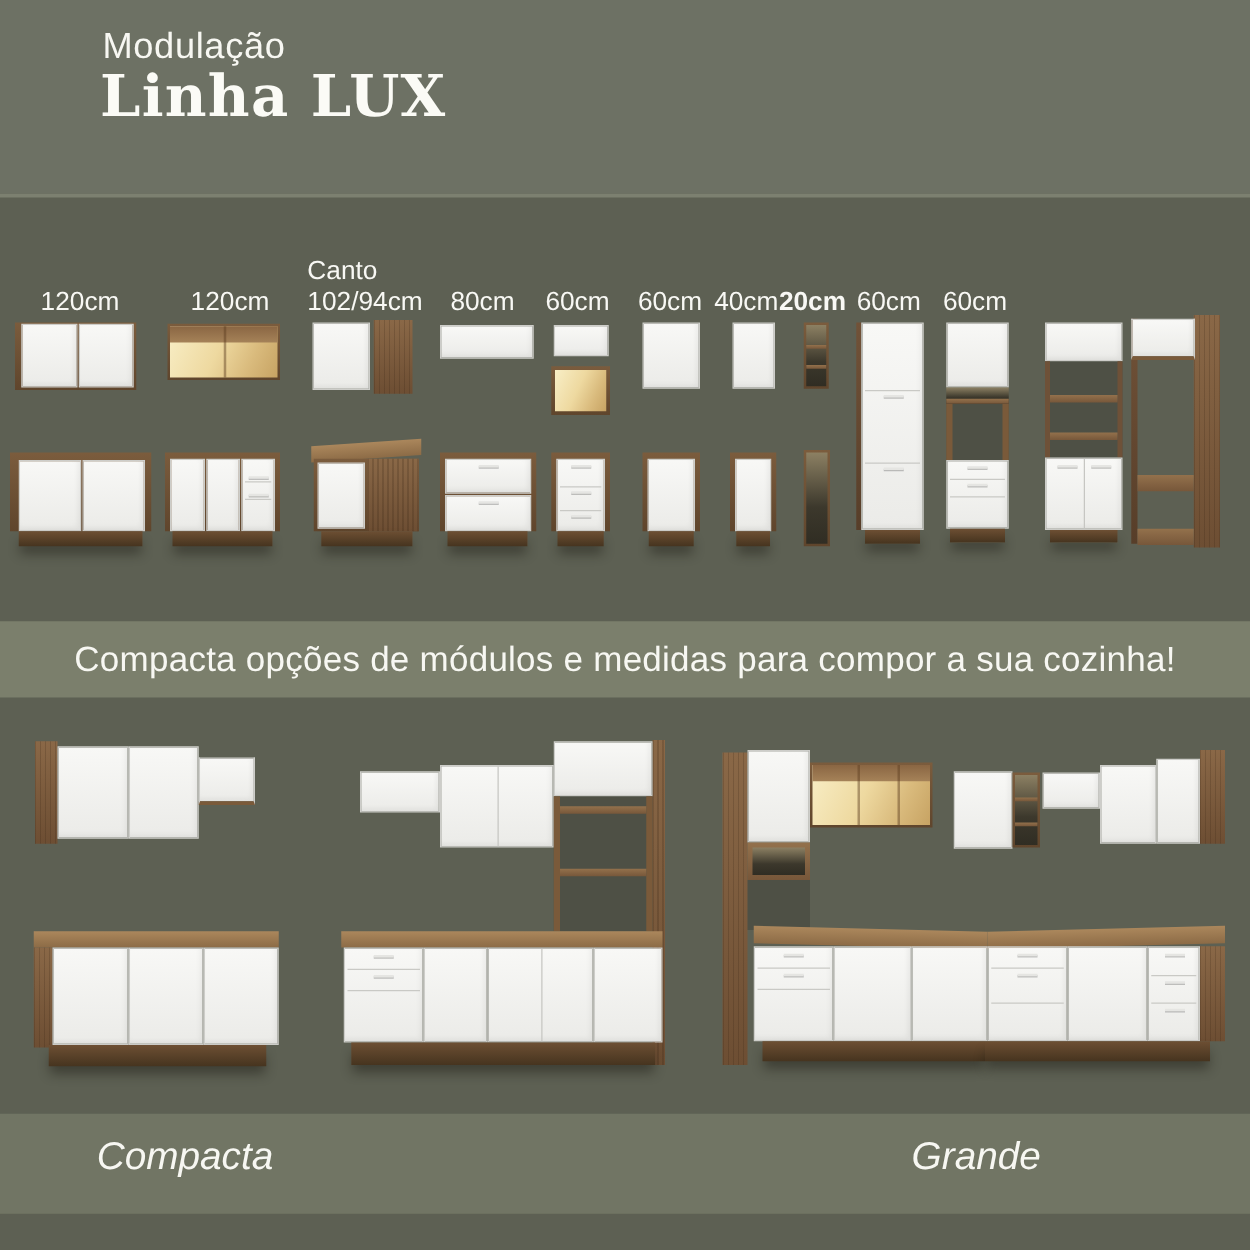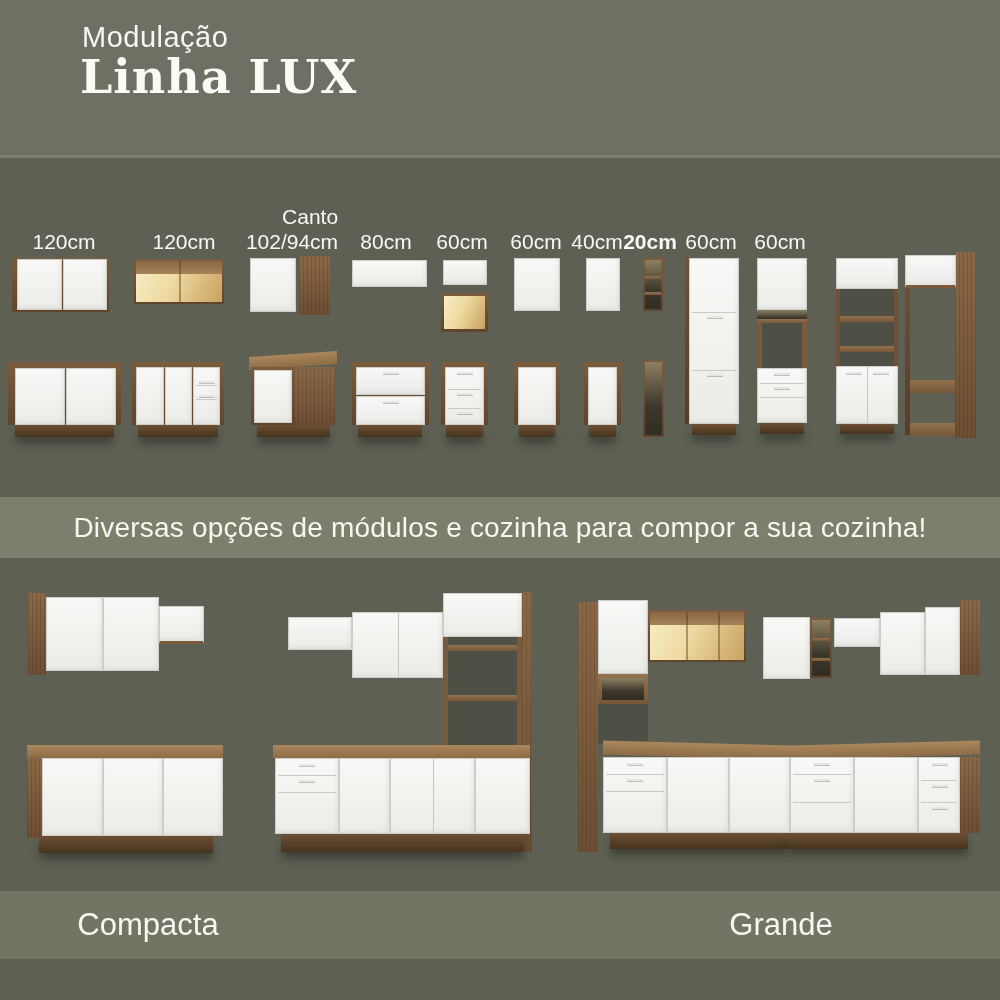--- a/index.html
+++ b/index.html
@@ -9,32 +9,32 @@
   
   .header{position:absolute;left:0;top:0;width:1000px;height:155px;background:#6d7164;}
   .kicker{position:absolute;left:82px;top:21px;font-size:29px;font-weight:500;color:#f7f7f2;letter-spacing:.5px;}
   .title{position:absolute;left:80px;top:50px;font-size:46px;font-weight:bold;color:#fbfbf6;
          font-family:"DejaVu Serif",serif;letter-spacing:1px;}
   .hline{position:absolute;left:0;top:155px;width:1000px;height:3px;background:#7c8070;}
 
   .band{position:absolute;left:0;width:1000px;background:#7b7f6c;color:#f7f7f2;}
   .band-mid{top:497px;height:61px;display:flex;align-items:center;justify-content:center;}
   .tagline{font-size:28px;font-weight:400;letter-spacing:.2px;}
-  .band-bottom{top:891px;height:68px;background:#71756
-4;}
+  .band-bottom{top:891px;height:80px;background:#71756
+4;font-style:italic;}
   .band-bottom{background:#717564;}
   .kname{position:absolute;top:0;height:68px;display:flex;align-items:center;justify-content:center;
          font-size:31px;color:#f7f7f2;}
 
   
   .modules{position:absolute;left:0;top:158px;width:1000px;height:339px;}
   .kitchens{position:absolute;left:0;top:560px;width:1000px;height:331px;}
 
   .collabel{position:absolute;top:44px;height:52px;display:flex;align-items:flex-end;justify-content:center;
-            font-size:21px;line-height:25px;color:#f8f8f4;white-space:pre-line;text-align:right;}
+            font-size:21px;line-height:25px;color:#f8f8f4;white-space:pre-line;text-align:left;}
 
   
   .abs{position:absolute;}
   .d{position:absolute;background:linear-gradient(180deg,#f8f8f6,#ebebe8);border:1px solid #cdcdc9;
      box-shadow:inset -2px -2px 4px rgba(0,0,0,.05);box-sizing:border-box;}
   .d2:before{content:"";position:absolute;left:50%;top:0;bottom:0;width:1px;background:#c6c6c2;}
   .seamh{position:absolute;left:2px;right:2px;height:1px;background:#c9c9c5;}
   .hdl{position:absolute;height:2px;width:16px;background:#e5e5e2;box-shadow:0 1px 0 rgba(0,0,0,.22);}
   .w{position:absolute;background:linear-gradient(180deg,#93714c,#77573a);}
   .wd{position:absolute;background:linear-gradient(180deg,#715238,#573e29);}
@@ -192,21 +192,21 @@
 
     <div class="wd" style="left:905px;top:97px;width:5px;height:180px;"></div>
     <div class="w grain" style="left:955px;top:94px;width:21px;height:186px;"></div>
     <div class="d" style="left:905px;top:97px;width:51px;height:33px;border-bottom:3px solid #7a5a3a;"></div>
     <div class="w" style="left:910px;top:222px;width:45px;height:13px;"></div>
     <div class="w" style="left:910px;top:265px;width:45px;height:13px;"></div>
 
   </div>
 
   <div class="band band-mid">
-    <div class="tagline">Diversas opções de módulos e cozinha para compor a sua cozinha!</div>
+    <div class="tagline">Compacta opções de módulos e medidas para compor a sua cozinha!</div>
   </div>
 
   <div class="kitchens">
 
     <div class="abs" style="left:25px;top:30px;width:200px;height:270px;">
       <div class="wd grain" style="left:3px;top:3px;width:18px;height:82px;"></div>
       <div class="d" style="left:21px;top:7px;width:57px;height:74px;"></div>
       <div class="d" style="left:78px;top:7px;width:56px;height:74px;"></div>
       <div class="d" style="left:134px;top:16px;width:45px;height:38px;border-bottom:3px solid #7a5a3a;"></div>
       <div class="wl" style="left:2px;top:155px;width:196px;height:13px;"></div>

